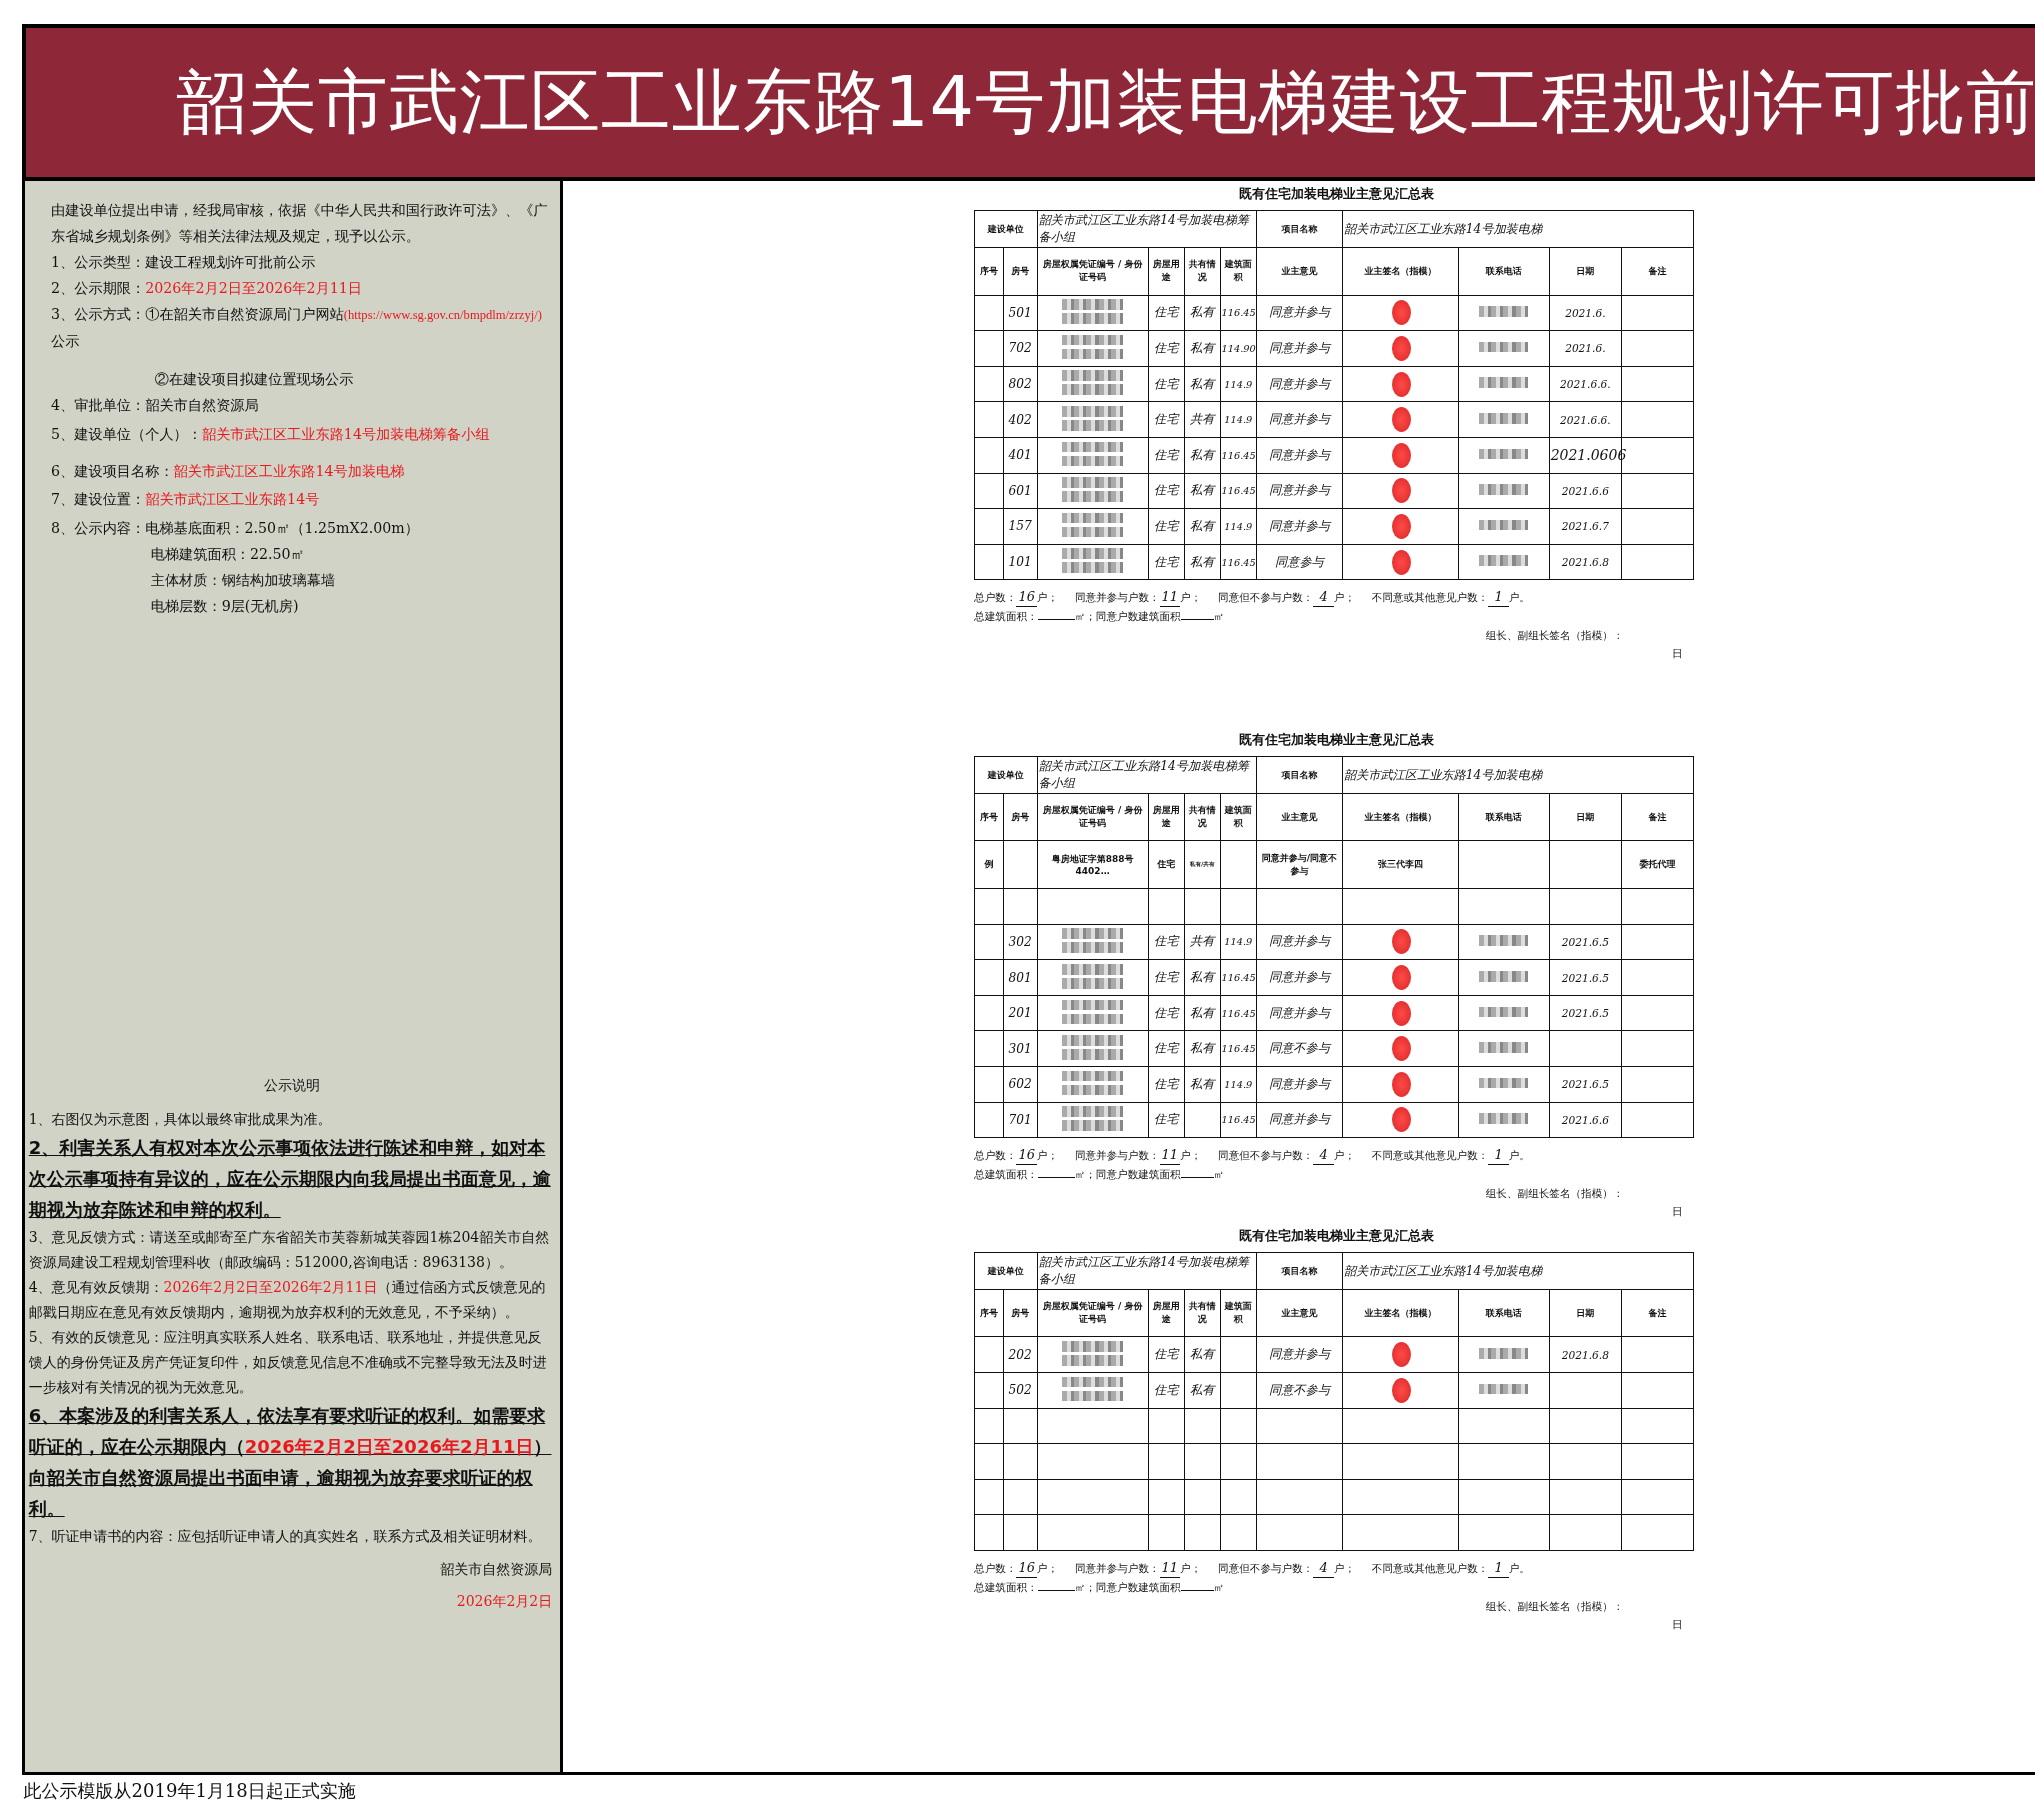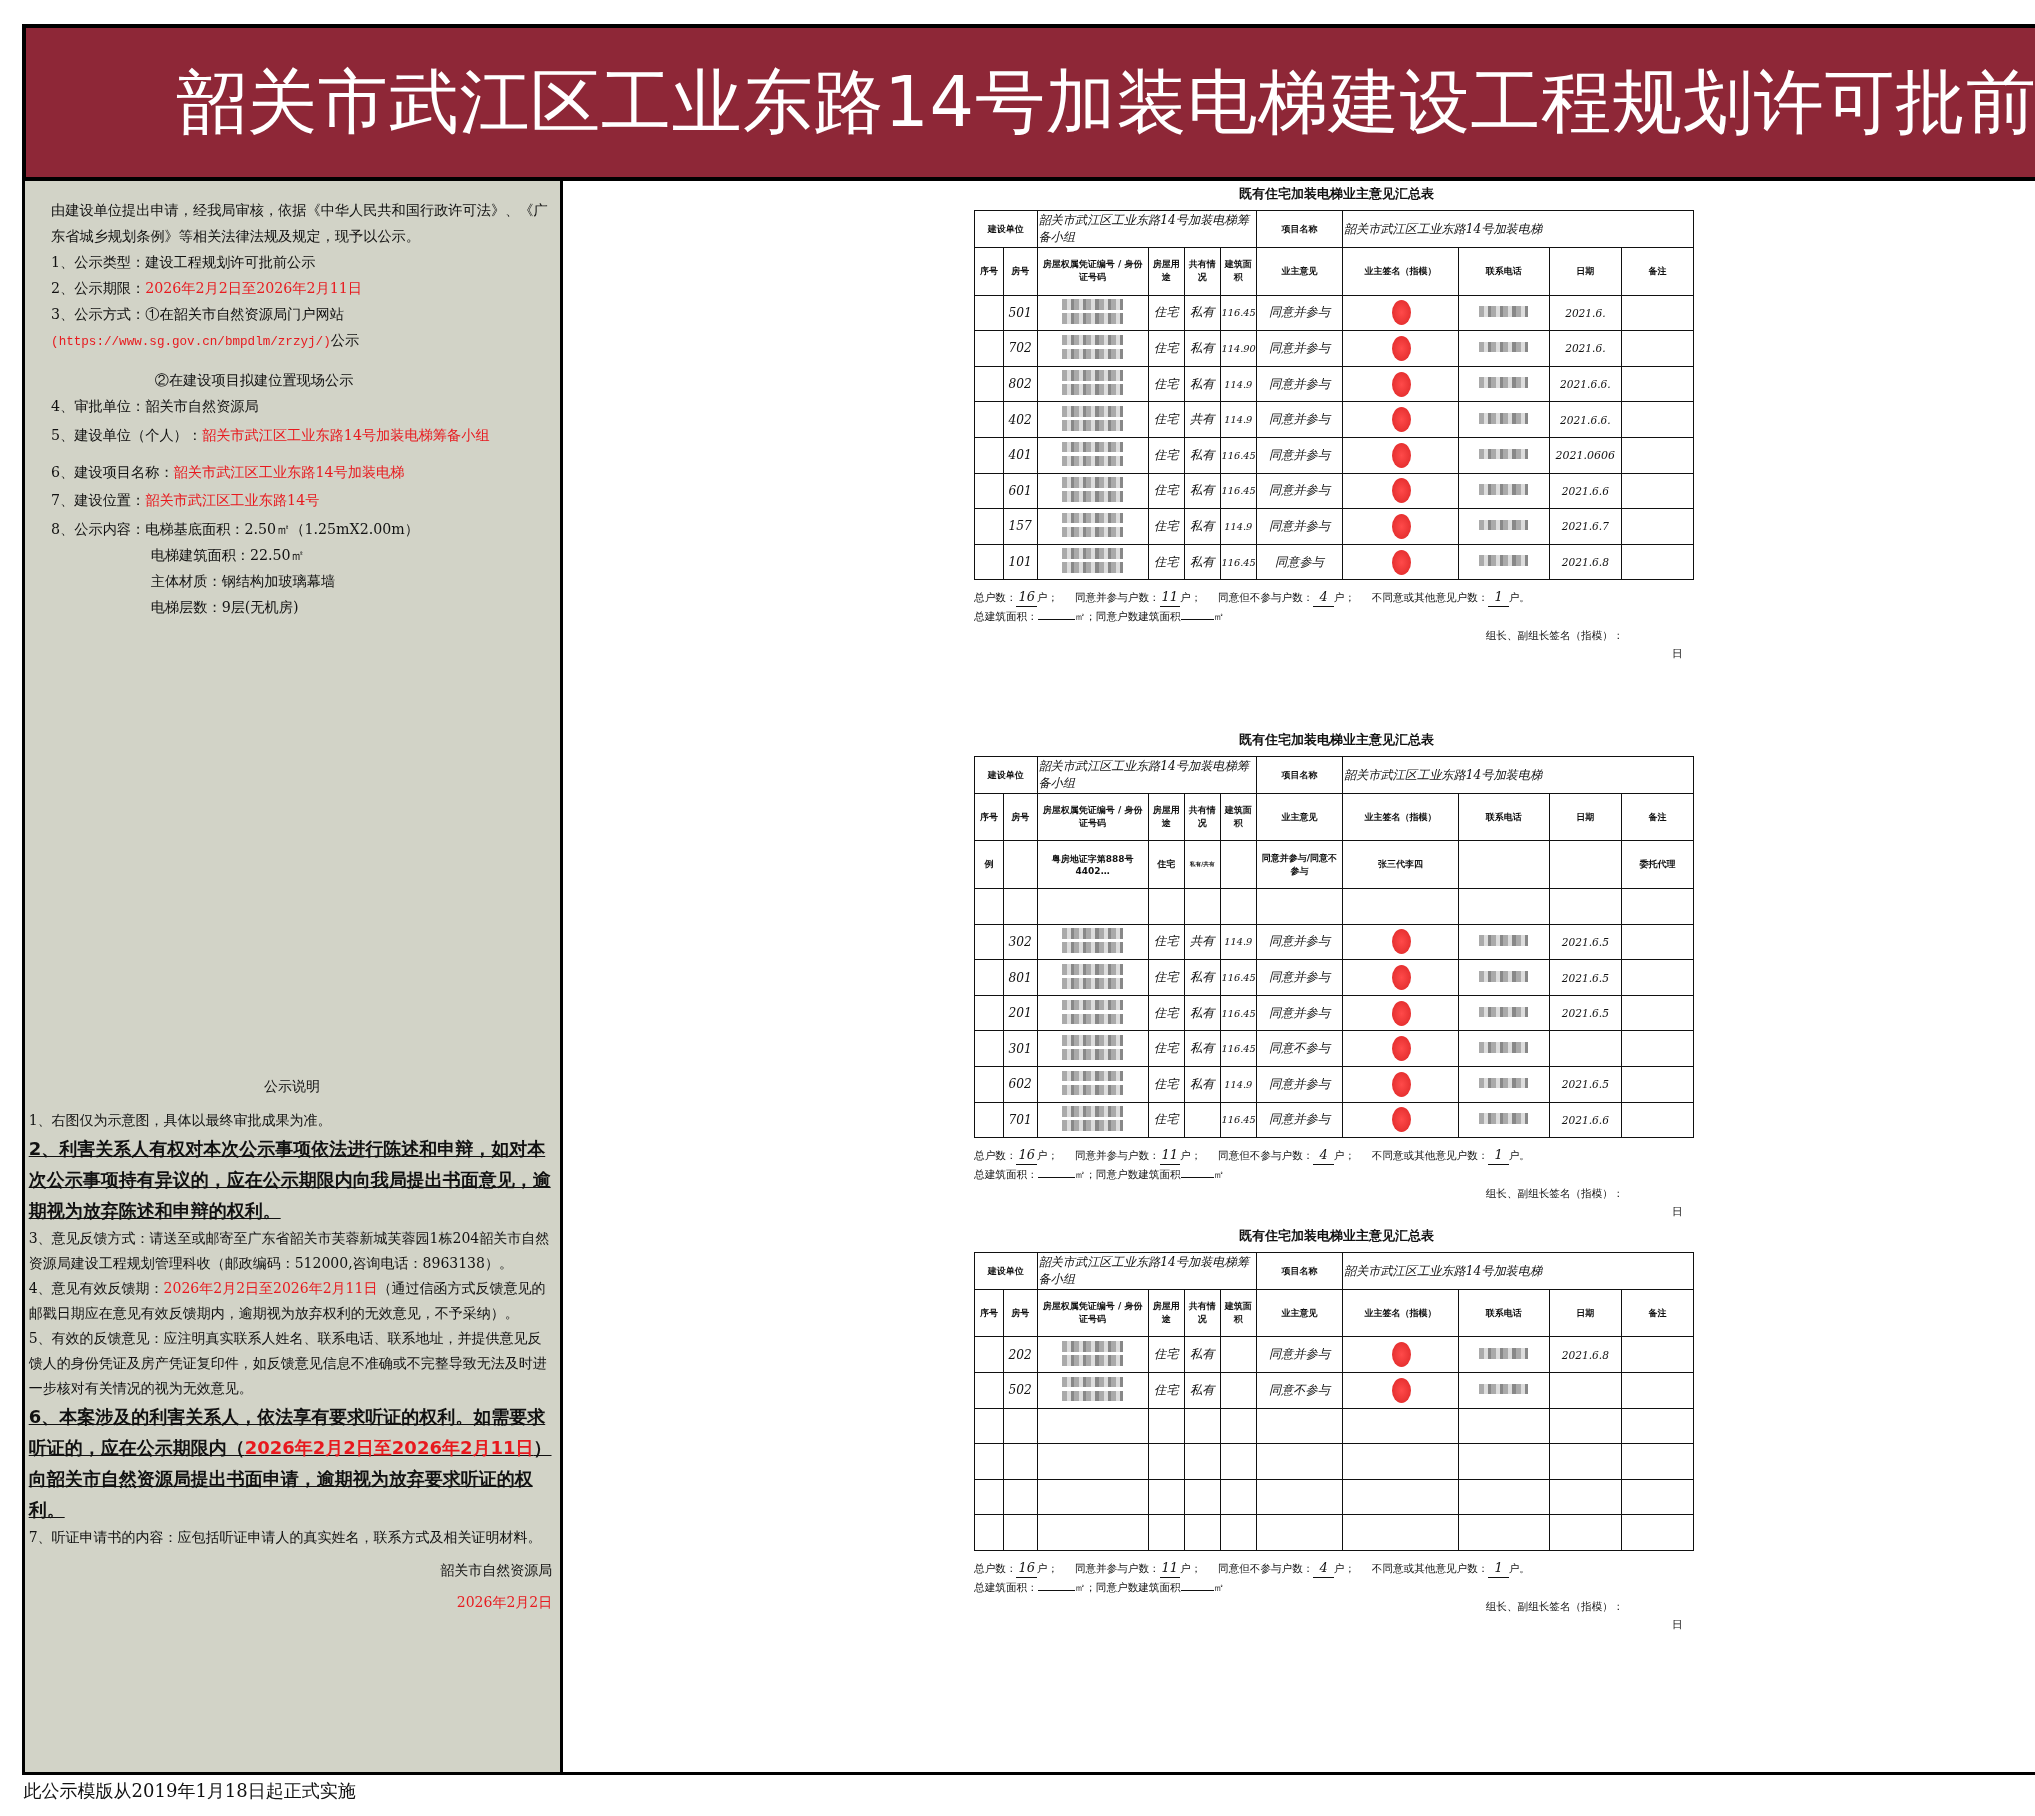--- a/index.html
+++ b/index.html
@@ -14,21 +14,21 @@
                   font-weight:normal; font-size:70px; letter-spacing:0.8px; white-space:nowrap; }
 
   
   .left-panel { position:absolute; left:21.6px; top:181px; width:541px; height:1594px;
                 background:#D2D3C7; border:3.3px solid #000; border-top:none; box-sizing:border-box;
                 padding:16.3px 4.1px 0 4.1px; font-size:14.2px; line-height:26px; }
   .left-panel p { margin:0; }
   .indent { padding-left:22.4px; }
   .indent2 { padding-left:126px; }
   .red { color:#e8191e; }
-  .url { color:#e8191e; font-family:Liberation Mono, monospace; font-size:12.6px; }
+  .url { color:#e8191e; font-family:Liberation Serif, serif; font-size:12.6px; }
   .notice-title { text-align:center; margin-top:454px !important; margin-bottom:9.8px !important; font-size:15.5px; }
   .notice p { font-size:14px; line-height:25px; }
   .bold-u { font-weight:bold; text-decoration:underline; font-size:18px !important; line-height:31px !important;
             font-family:"DejaVu Sans", "Liberation Sans", sans-serif; }
   .sign { text-align:right; padding-right:3.3px; margin-top:7.3px !important; }
   .footnote { position:absolute; left:23.6px; top:1779px; font-size:18px; }
 
   
   .center-panel { position:absolute; left:563px; top:181px; width:1602px; height:1594px;
                   background:#fff; border-bottom:3.3px solid #000; box-sizing:border-box; }
@@ -179,21 +179,21 @@
             <tr>
         <td class="hand"></td>
         <td class="hand" style="">401</td>
         <td class="hand"><span class="blur"></span><br><span class="blur"></span></td>
         <td class="hand">住宅</td>
               <td class="hand">私有</td>
               <td class="hand" style="font-size:9.8px">116.45</td>
         <td class="hand">同意并参与</td>
         <td class="hand"><span class="stamp"></span></td>
         <td class="hand"><span class="blur" style="width:49px"></span></td>
-        <td class="hand" style="font-size:11px">2021.0606</td>
+        <td class="hand" style="font-size:14px">2021.0606</td>
               <td class="hand"></td>
             </tr>
             <tr>
         <td class="hand"></td>
         <td class="hand" style="">601</td>
         <td class="hand"><span class="blur"></span><br><span class="blur"></span></td>
         <td class="hand">住宅</td>
               <td class="hand">私有</td>
               <td class="hand" style="font-size:9.8px">116.45</td>
         <td class="hand">同意并参与</td>

